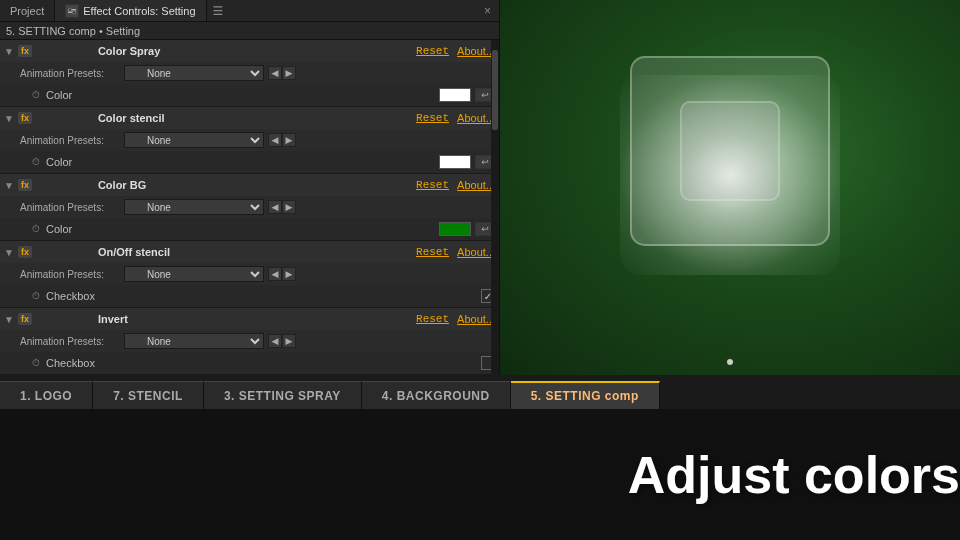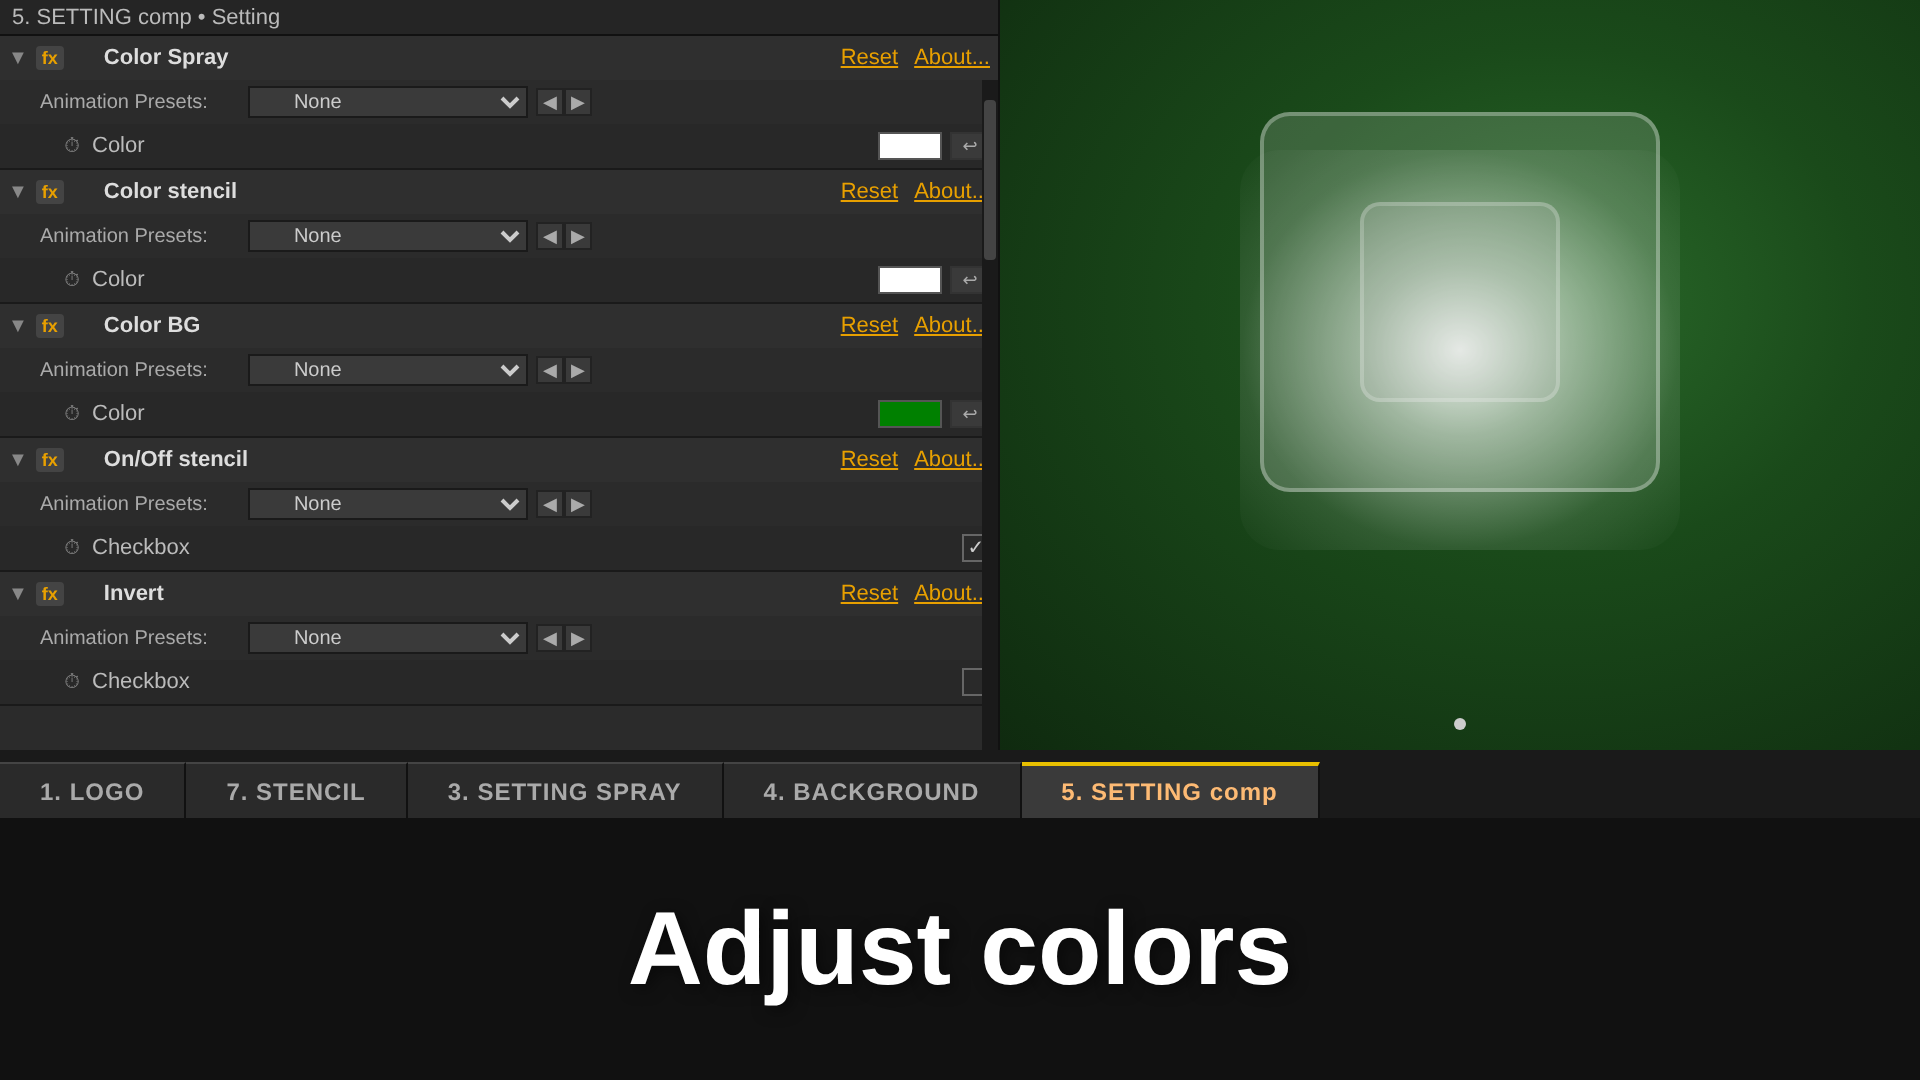--- a/index.html
+++ b/index.html
@@ -23,23 +23,23 @@
     .effect-controls { height: calc(375px - 40px); overflow-y: auto; overflow-x: hidden; }
 
     .effect-group { border-bottom: 1px solid #1a1a1a; }
 
     .effect-row { display: flex; align-items: center; height: 22px; padding: 0 4px; font-size: 11px; }
     .effect-row.header-row { background: #2f2f2f; }
     .effect-row.sub-row { background: #2b2b2b; padding-left: 20px; }
     .effect-row.color-row { background: #282828; padding-left: 30px; }
 
     .fx-badge { background: #444; color: #e8a000; font-size: 9px; padding: 1px 3px; border-radius: 2px; margin-right: 20px; font-weight: bold; }
-    .effect-name { color: #ddd; font-weight: bold; font-size: 11px; flex: 1; }
+    .effect-name { color: #ddd; font-weight: bold; font-size: 11px; flex: 1; margin-left: 46px; }
     .effect-link { color: #e8a000; font-size: 11px; cursor: pointer; text-decoration: underline; margin-left: 8px; }
-    .effect-reset { color: #e8a000; font-size: 11px; cursor: pointer; text-decoration: underline; }
+    .effect-reset { color: #e8a000; font-size: 11px; cursor: pointer; text-decoration: underline; font-family: Liberation Mono, monospace; }
 
     .stopwatch-icon { width: 12px; height: 12px; display: inline-flex; align-items: center; justify-content: center; margin-right: 4px; color: #888; font-size: 10px; }
     .label { color: #bbb; font-size: 11px; flex: 1; }
 
     .preset-label { color: #aaa; font-size: 10px; margin-right: 20px; white-space: nowrap; }
     .preset-select { background: #3a3a3a; border: 1px solid #1a1a1a; color: #ccc; font-size: 10px; height: 16px; width: 140px; padding: 0 18px; }
     .nav-arrows { display: flex; margin-left: 4px; }
     .nav-arrow { width: 14px; height: 14px; background: #3a3a3a; border: 1px solid #222; display: flex; align-items: center; justify-content: center; font-size: 9px; color: #aaa; cursor: pointer; }
 
     .color-swatch { width: 32px; height: 14px; border: 1px solid #555; cursor: pointer; margin-right: 4px; }
@@ -56,28 +56,46 @@
 
     
     .preview { position: absolute; top: 0; left: 500px; right: 0; height: 375px; background: #1a3a1a; overflow: hidden; }
     .preview-bg { width: 100%; height: 100%; background: radial-gradient(ellipse at 60% 40%, #2a6a2a 0%, #1a4a1a 40%, #0f2a0f 100%); position: relative; }
     .preview-glow { position: absolute; top: 20%; left: 50%; transform: translateX(-50%); width: 220px; height: 200px; background: radial-gradient(ellipse, rgba(255,255,255,0.9) 0%, rgba(255,255,255,0.5) 30%, rgba(255,255,255,0.1) 70%, transparent 100%); border-radius: 20px; }
     .preview-stencil { position: absolute; top: 15%; left: 50%; transform: translateX(-50%); width: 200px; height: 190px; border: 2px solid rgba(255,255,255,0.3); border-radius: 15px; background: rgba(255,255,255,0.15); display: flex; align-items: center; justify-content: center; }
     .preview-logo { width: 100px; height: 100px; background: rgba(200,200,200,0.2); border-radius: 10px; border: 2px solid rgba(255,255,255,0.2); }
     .tabs-bar { display: flex; height: 34px; background: #1a1a1a; align-items: flex-end; }
     .tab-item { padding: 0 20px; height: 28px; display: flex; align-items: center; font-size: 12px; font-weight: bold; color: #aaa; cursor: pointer; background: #2a2a2a; border-top: 1px solid #444; border-right: 1px solid #111; letter-spacing: 0.5px; }
     .tab-item.active { background: #3a3a3a; color: #fdba74; border-top: 2px solid #e8c000; }
-    .tab-content { flex: 1; background: #111; display: flex; align-items: center; justify-content: center; }
+    .tab-content { flex: 1; background: #111; display: flex; align-items: center; justify-content: flex-end; }
     .big-text { color: #fff; font-size: 52px; font-weight: bold; font-family: Arial, sans-serif; text-shadow: 2px 2px 8px rgba(0,0,0,0.5); }
   </style>
 </head>
 <body>
 
 <div class="panel">
 
+  <div class="panel-tabs">
+    <div class="panel-tab">
+      <span>Project</span>
+    </div>
+    <div class="panel-tab active">
+      <div class="panel-tab-icon">
+        <svg width="10" height="10" viewBox="0 0 10 10">
+            <rect x="1" y="3" width="8" height="1.5" fill="#aaa"></rect>
+            <rect x="1" y="5.5" width="8" height="1.5" fill="#aaa"></rect>
+            <circle cx="3" cy="3.75" r="1.5" fill="#2b2b2b" stroke="#aaa" stroke-width="0.5"></circle>
+            <circle cx="7" cy="6.25" r="1.5" fill="#2b2b2b" stroke="#aaa" stroke-width="0.5"></circle>
+          </svg>
+      </div>
+      <span>Effect Controls: Setting</span>
+    </div>
+    <div class="panel-menu">☰</div>
+    <div class="panel-close">×</div>
+  </div>
 
   <div class="panel-header">
     <span>5. SETTING comp • Setting</span>
   </div>
 
   <div class="effect-controls">
 
     <div class="effect-group">
       <div class="effect-row header-row">
         <span style="color:#888;margin-right:4px;font-size:10px;">▼</span>

